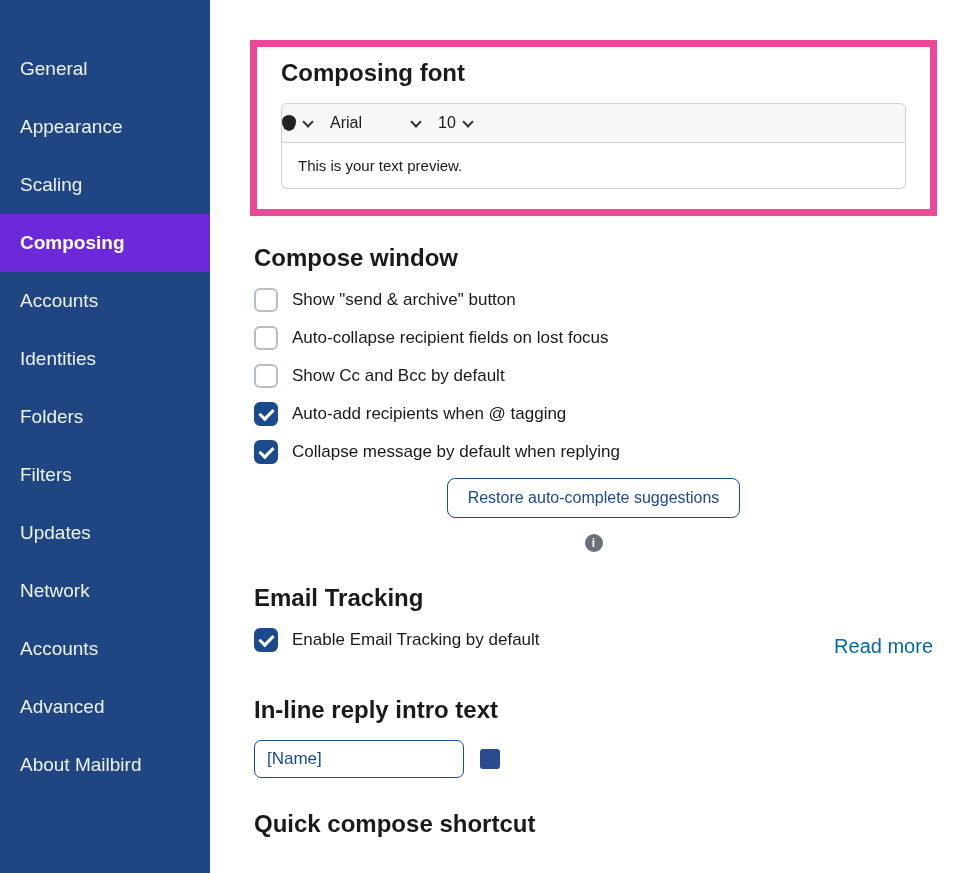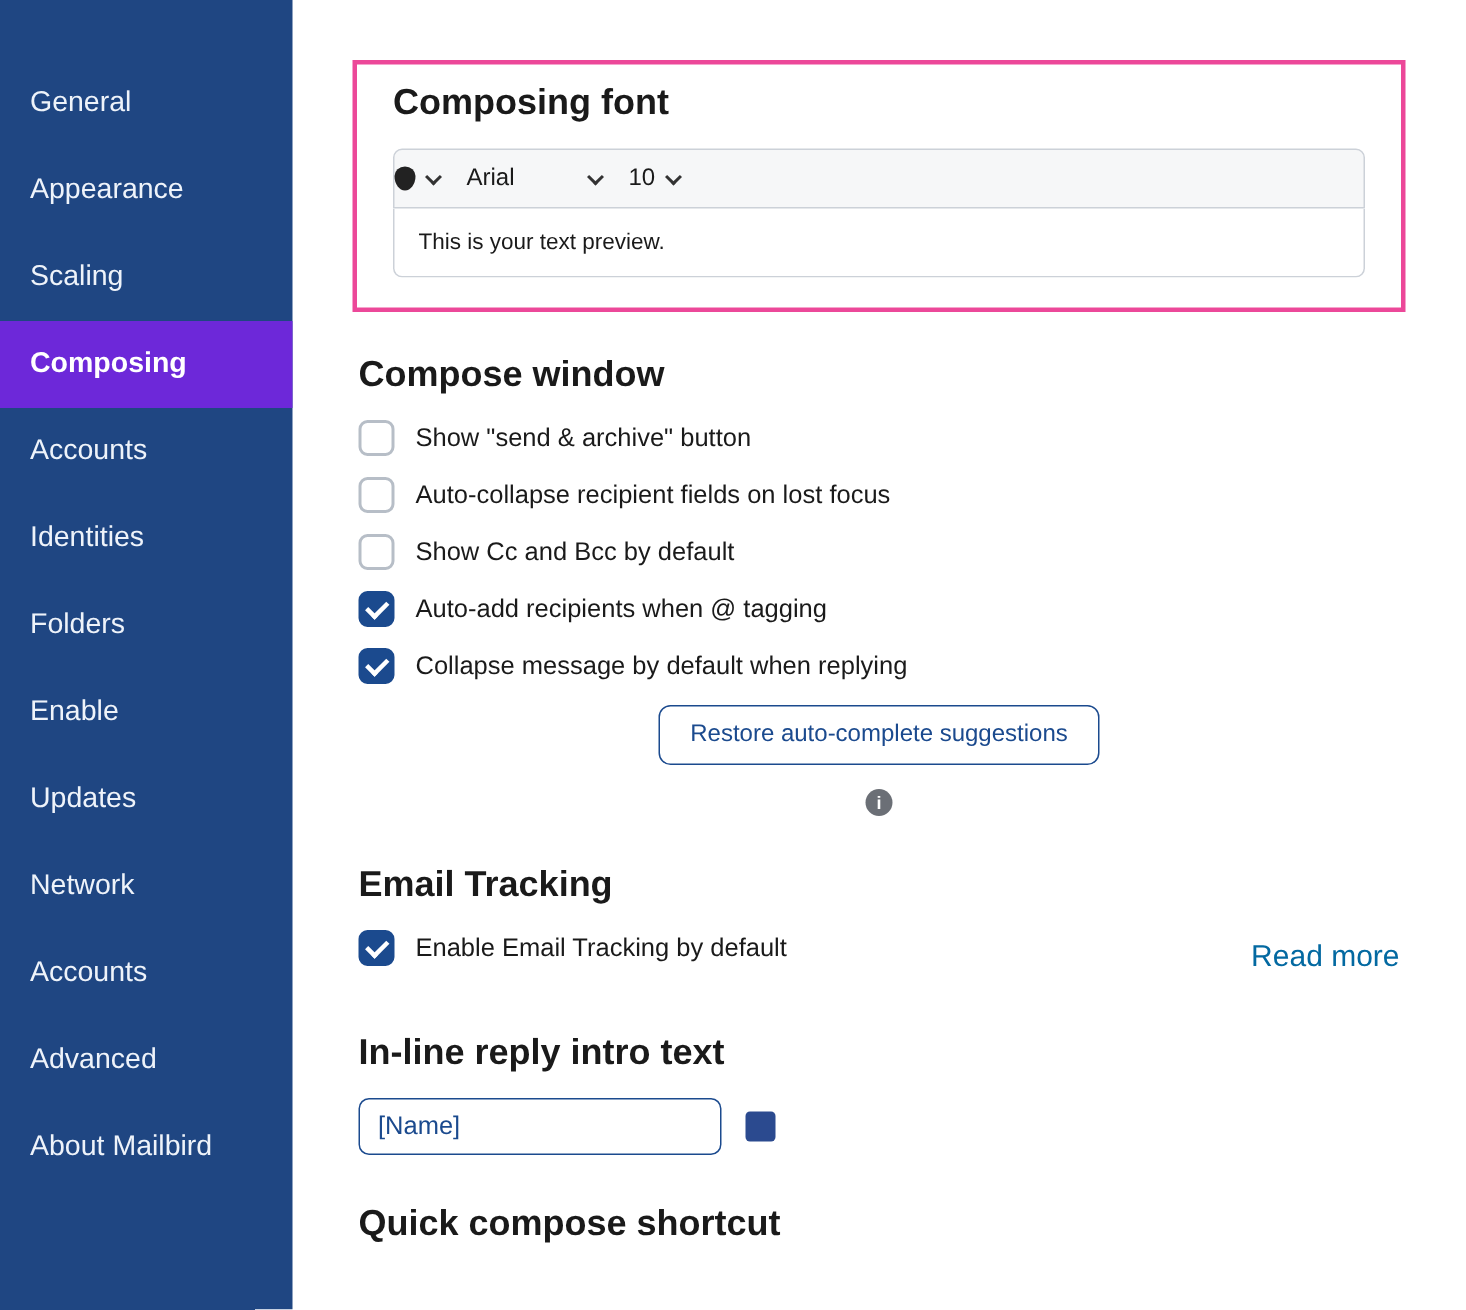--- a/index.html
+++ b/index.html
@@ -7,21 +7,21 @@
     font-family: -apple-system, BlinkMacSystemFont, "Segoe UI", Arial, sans-serif;
     font-size: 16px;
     color: #1a1a1a;
     background: #fff;
     width: 977px;
     height: 873px;
     overflow: hidden;
     display: flex;
   }
   .sidebar {
-    width: 195px;
+    width: 210px;
     background: #1f4682;
     color: #fff;
     padding-top: 40px;
     flex-shrink: 0;
   }
   .sidebar-item {
     padding: 18px 20px;
     font-size: 19px;
     cursor: pointer;
     color: #eef3fa;
@@ -30,21 +30,21 @@
     background: #6d28d9;
     font-weight: 700;
     color: #ffffff;
   }
   .main {
     flex: 1;
     padding: 40px 40px 0 40px;
     overflow-y: auto;
   }
   .highlight-box {
-    border: 3px solid #ec4899;
+    border: 7px solid #ec4899;
     padding: 12px 24px 20px 24px;
     margin-bottom: 28px;
   }
   h2 {
     font-size: 24px;
     font-weight: 700;
     margin-bottom: 16px;
   }
   .section {
     margin-bottom: 32px;
@@ -151,21 +151,21 @@
     display: flex;
     justify-content: space-between;
     align-items: center;
   }
   .text-input {
     border: 1.5px solid #1b4a8e;
     border-radius: 7px;
     padding: 8px 12px;
     font-size: 17px;
     color: #1b4a8e;
-    width: 242px;
+    width: 210px;
     outline: none;
   }
   .color-swatch {
     width: 20px; height: 20px;
     background: #2b4a8f;
     border-radius: 3px;
     cursor: pointer;
   }
   .inline-row { display:flex; align-items:center; gap:16px; }
 </style>
@@ -173,21 +173,21 @@
 <body>
 
 <nav class="sidebar">
   <div class="sidebar-item">General</div>
   <div class="sidebar-item">Appearance</div>
   <div class="sidebar-item">Scaling</div>
   <div class="sidebar-item active">Composing</div>
   <div class="sidebar-item">Accounts</div>
   <div class="sidebar-item">Identities</div>
   <div class="sidebar-item">Folders</div>
-  <div class="sidebar-item">Enable</div>
+  <div class="sidebar-item">Filters</div>
   <div class="sidebar-item">Updates</div>
   <div class="sidebar-item">Network</div>
   <div class="sidebar-item">Accounts</div>
   <div class="sidebar-item">Advanced</div>
   <div class="sidebar-item">About Mailbird</div>
 </nav>
 
 <main class="main">
 
   <div class="highlight-box">

